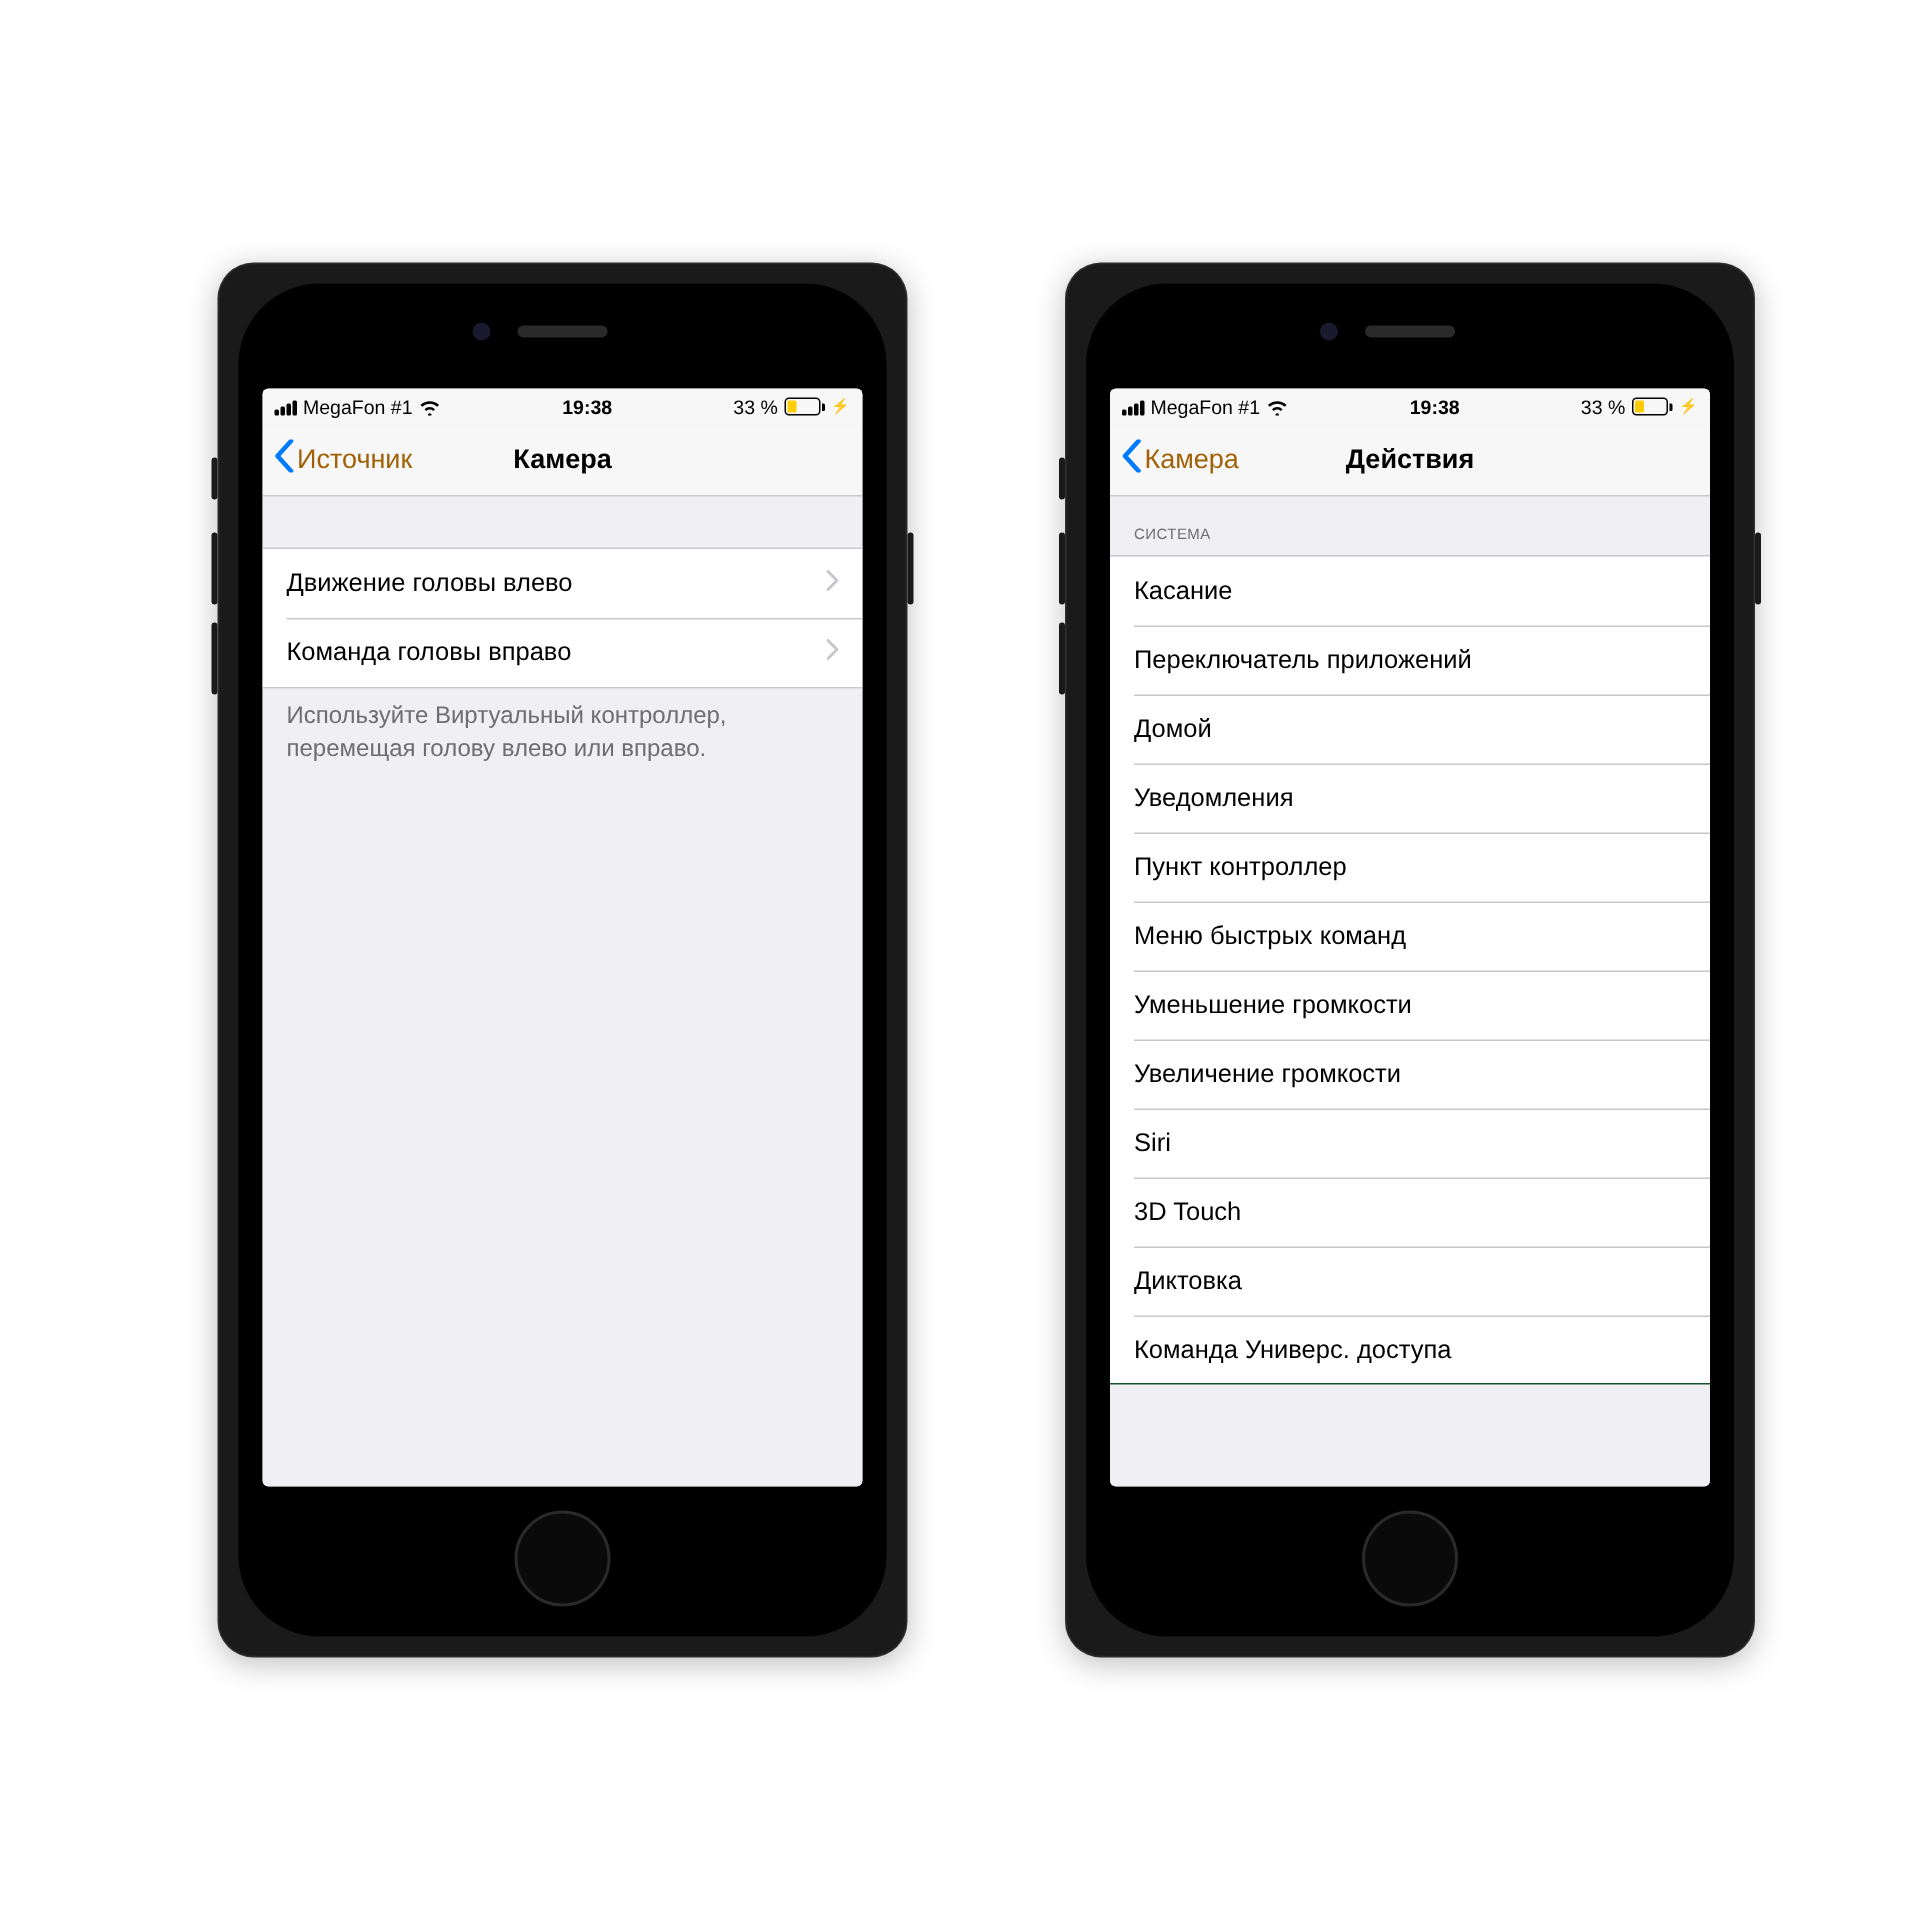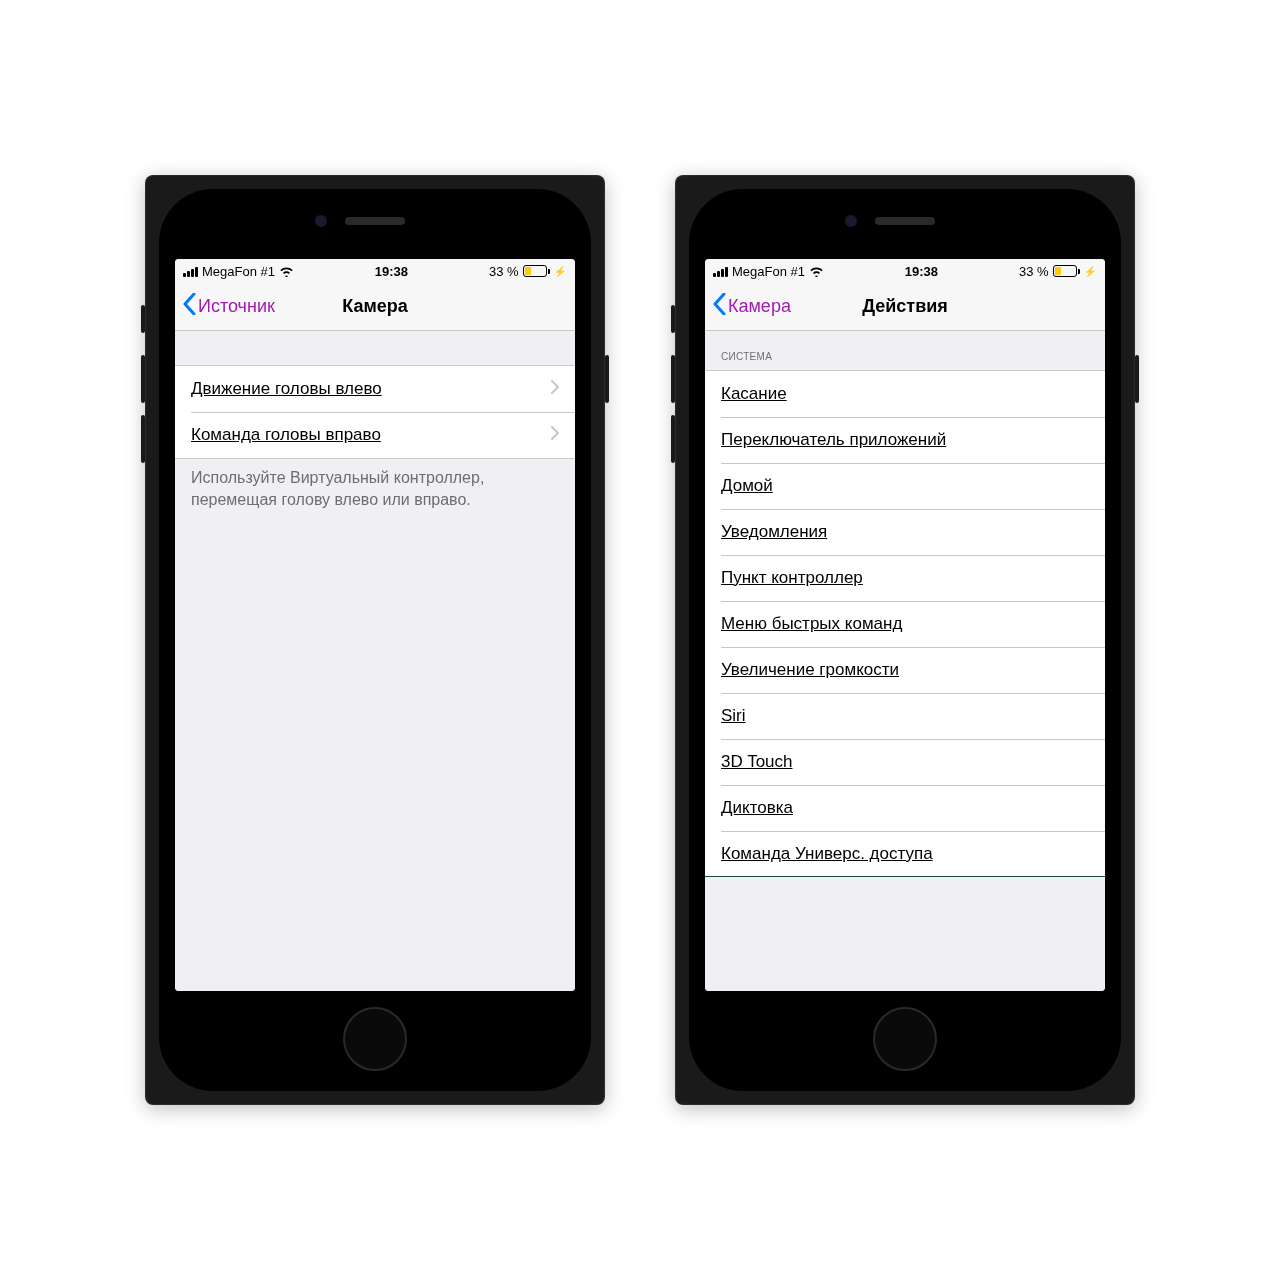--- a/index.html
+++ b/index.html
@@ -12,24 +12,25 @@
     justify-content: center;
     align-items: center;
     gap: 70px;
   }
 
   
   .device {
     width: 460px;
     height: 930px;
     background: #1a1a1a;
-    border-radius: 8px;
+    border-radius: 24px;
     padding: 14px;
     position: relative;
     box-shadow: 0 4px 20px rgba(0,0,0,0.25), inset 0 0 2px rgba(255,255,255,0.3);
+    margin-left: 35px;
   }
   .device-inner {
     width: 100%;
     height: 100%;
     background: #000;
     border-radius: 54px;
     padding: 70px 16px 100px 16px;
     position: relative;
   }
   .speaker {
@@ -144,21 +145,21 @@
     background: #f7f7f7;
     border-bottom: 1px solid #c8c7cc;
     display: flex;
     align-items: center;
     position: relative;
     padding: 0 8px;
   }
   .back-button {
     display: flex;
     align-items: center;
-    color: #a21caf;
+    color: #a16207;
     font-size: 18px;
     cursor: pointer;
   }
   .chevron-left {
     display: inline-block;
     margin-right: 2px;
   }
   .nav-title {
     position: absolute;
     left: 50%;
@@ -197,21 +198,21 @@
     cursor: pointer;
     color:#000;
   }
   .row + .row::before {
     content: "";
     position: absolute;
     top: 0; left: 16px; right: 0;
     height: 1px;
     background: #c8c7cc;
   }
-  .row .label { font-size: 17px; text-decoration: underline; }
+  .row .label { font-size: 17px; }
   .disclosure { color: #c7c7cc; }
   .footer-text {
     font-size: 16px;
     color: #6d6d72;
     padding: 8px 16px;
     line-height: 1.35;
   }
 
   
   .group.actions { border-bottom: none; }
@@ -365,20 +366,23 @@
           <div class="row">
               <span class="label">Уведомления</span>
             </div>
           <div class="row">
               <span class="label">Пункт контроллер</span>
             </div>
           <div class="row">
               <span class="label">Меню быстрых команд</span>
             </div>
           <div class="row">
+              <span class="label">Уменьшение громкости</span>
+            </div>
+          <div class="row">
               <span class="label">Увеличение громкости</span>
             </div>
           <div class="row">
               <span class="label">Siri</span>
             </div>
           <div class="row">
               <span class="label">3D Touch</span>
             </div>
           <div class="row">
               <span class="label">Диктовка</span>

